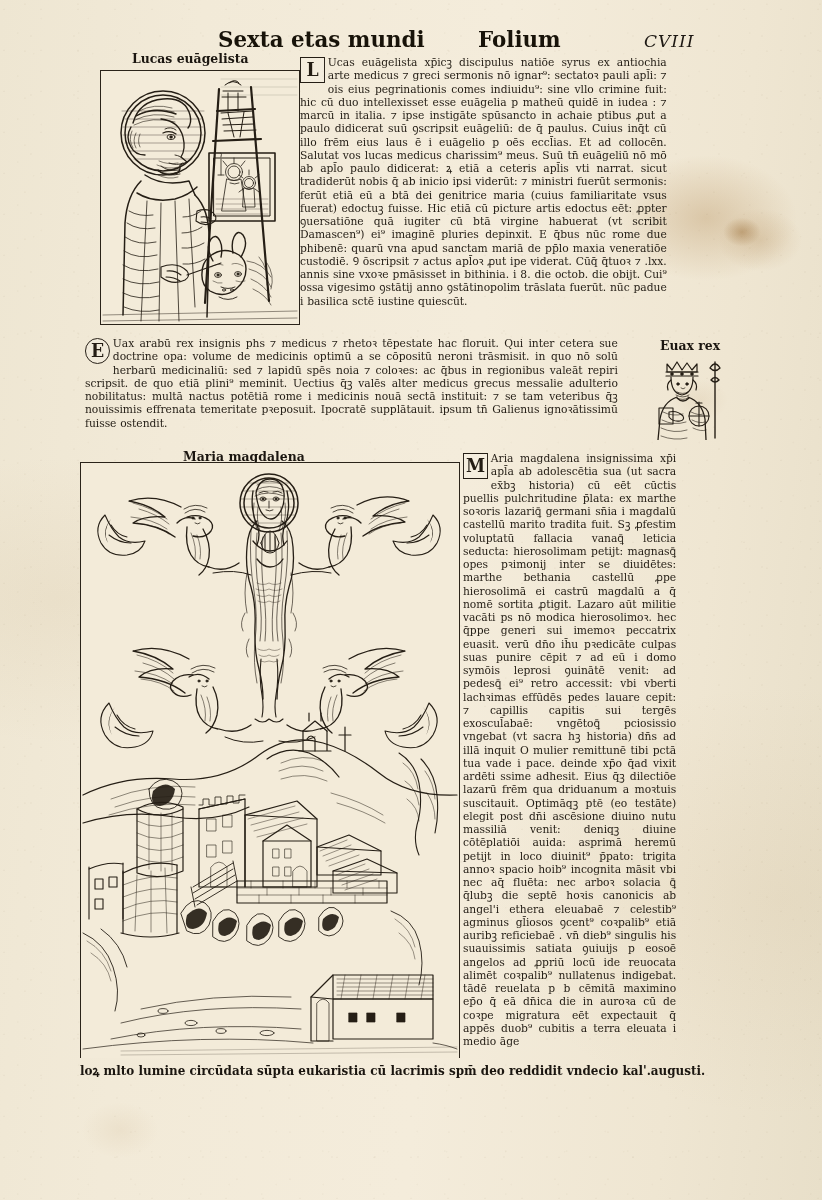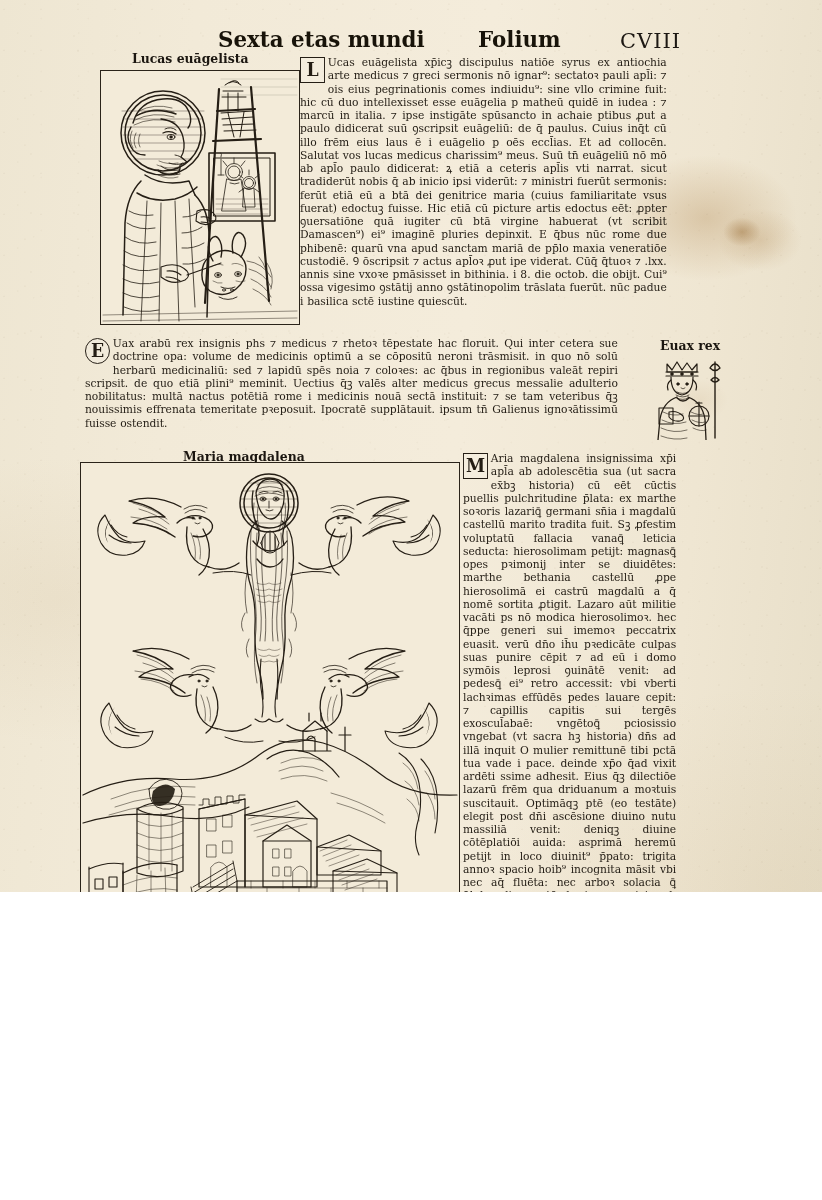--- a/index.html
+++ b/index.html
@@ -1,19 +1,19 @@
 <!DOCTYPE html>
 <html><head>
 <meta charset="utf-8">
 <style>
   html,body{margin:0;padding:0;background:#fff;}
   body{width:822px;height:1200px;overflow:hidden;font-family:"DejaVu Serif",serif;}
 
   #page{
-    position:relative;width:822px;height:892px;
+    position:relative;width:822px;height:1200px;
     background:
       radial-gradient(ellipse 130px 90px at 706px 218px, rgba(168,124,66,.30), rgba(168,124,66,0) 70%),
       radial-gradient(ellipse 26px 20px at 742px 232px, rgba(150,105,50,.45), rgba(150,105,50,0) 72%),
       radial-gradient(ellipse 60px 45px at 760px 240px, rgba(168,124,66,.22), rgba(168,124,66,0) 70%),
       radial-gradient(ellipse 40px 30px at 700px 400px, rgba(170,130,75,.10), rgba(170,130,75,0) 70%),
       radial-gradient(ellipse 55px 40px at 120px 1130px, rgba(170,130,75,.09), rgba(170,130,75,0) 70%),
       radial-gradient(ellipse 300px 200px at 60px 600px, rgba(180,150,100,.10), rgba(180,150,100,0) 72%),
       radial-gradient(ellipse 400px 300px at 780px 900px, rgba(180,150,100,.10), rgba(180,150,100,0) 72%),
       linear-gradient(95deg,#eee6d2 0%,#f2ead8 22%,#f4ecdb 55%,#efe6d2 82%,#e8dfc9 100%);
     overflow:hidden;
@@ -30,22 +30,22 @@
     background-size:37px 41px,53px 47px,43px 59px,61px 43px,47px 53px,59px 61px;}
 
   
   #header{position:absolute;left:0;right:0;top:26px;height:30px;}
   #hdr-title{position:absolute;left:218px;top:0;font-size:23px;line-height:26px;
              font-family:"DejaVu Serif",serif;font-weight:700;color:#181309;
              transform:scaleX(.93);transform-origin:left center;}
   #hdr-folium{position:absolute;left:478px;top:0;font-size:23px;line-height:26px;
              font-family:"DejaVu Serif",serif;font-weight:700;color:#181309;
              transform:scaleX(.93);transform-origin:left center;}
-  #hdr-folio{position:absolute;left:620px;top:2px;font-size:21px;line-height:26px;
-             font-family:"DejaVu Serif",serif;font-weight:400;color:#1d1813;letter-spacing:1px;}
+  #hdr-folio{position:absolute;left:644px;top:2px;font-size:17px;line-height:26px;
+             font-family:"DejaVu Serif",serif;font-weight:400;color:#1d1813;letter-spacing:1px;font-style:italic;}
 
   
   .caption{position:absolute;font-family:"DejaVu Serif",serif;font-weight:700;
            font-size:13.5px;color:#1b1610;transform:scaleX(.92);transform-origin:left center;}
   #cap-luke{left:132px;top:50px;}
   #cap-euax{left:660px;top:337px;}
   #cap-magd{left:183px;top:448px;}
 
   
   .tblk{position:absolute;color:#221c14;

